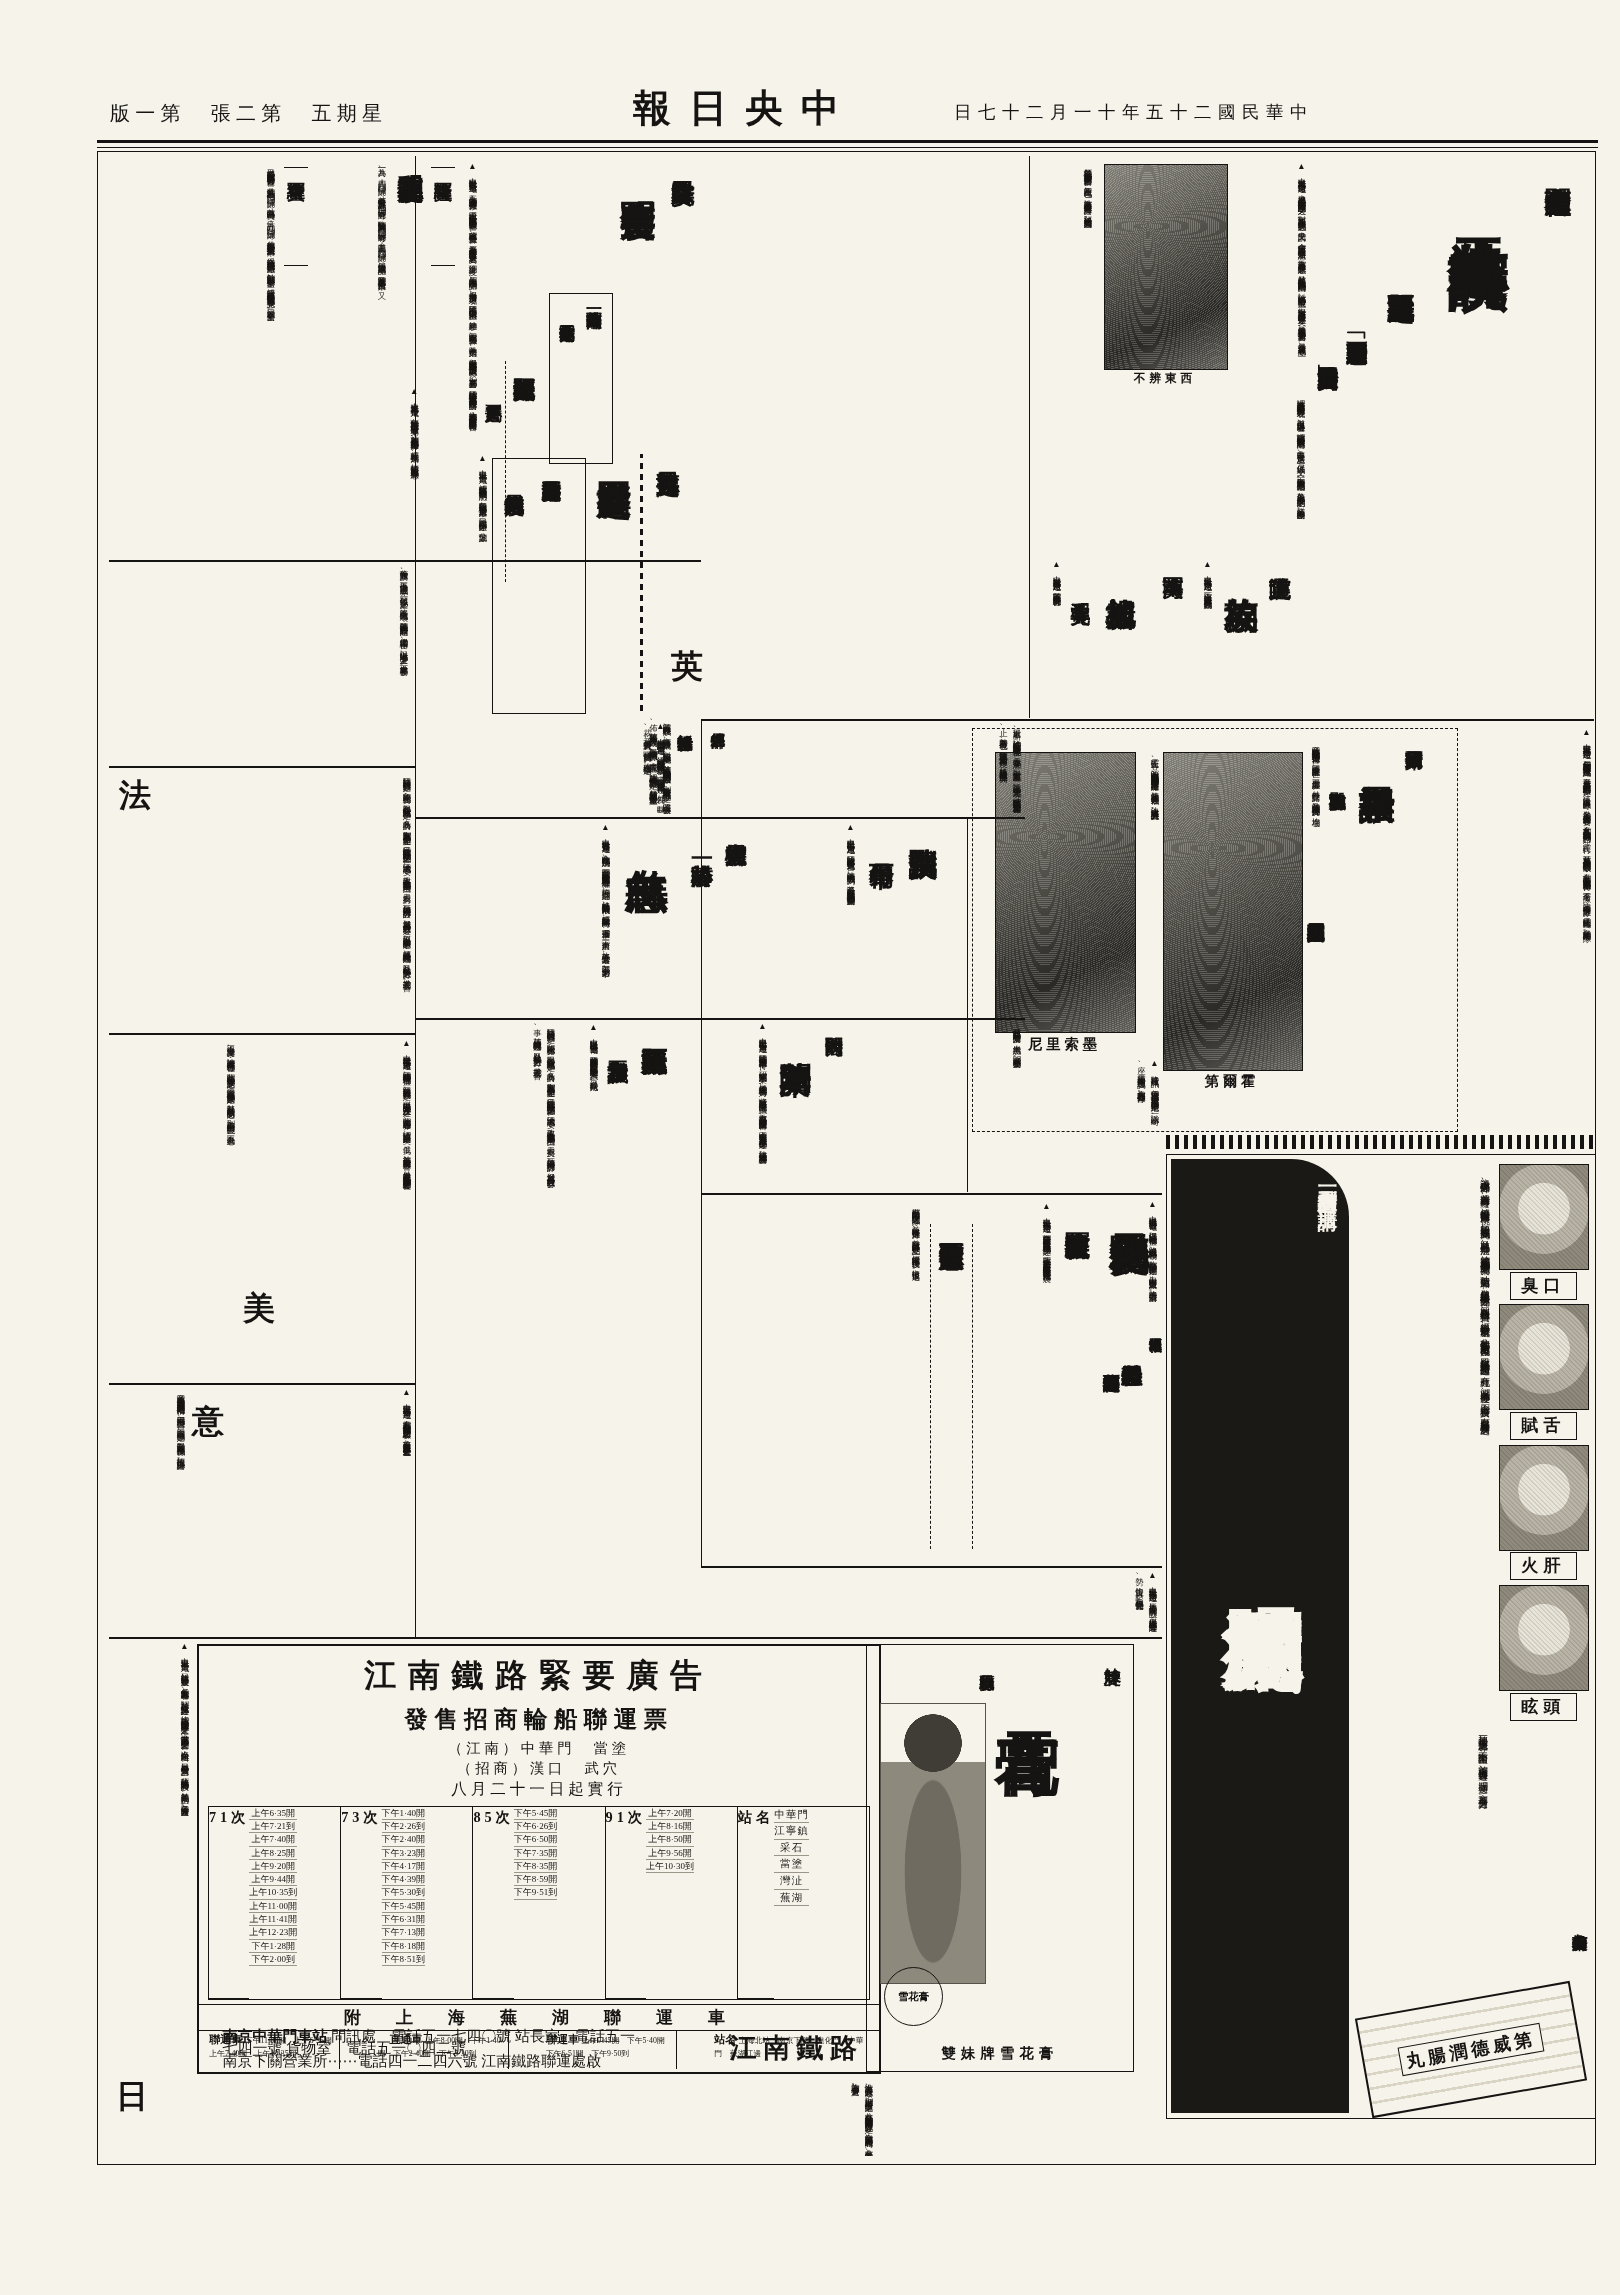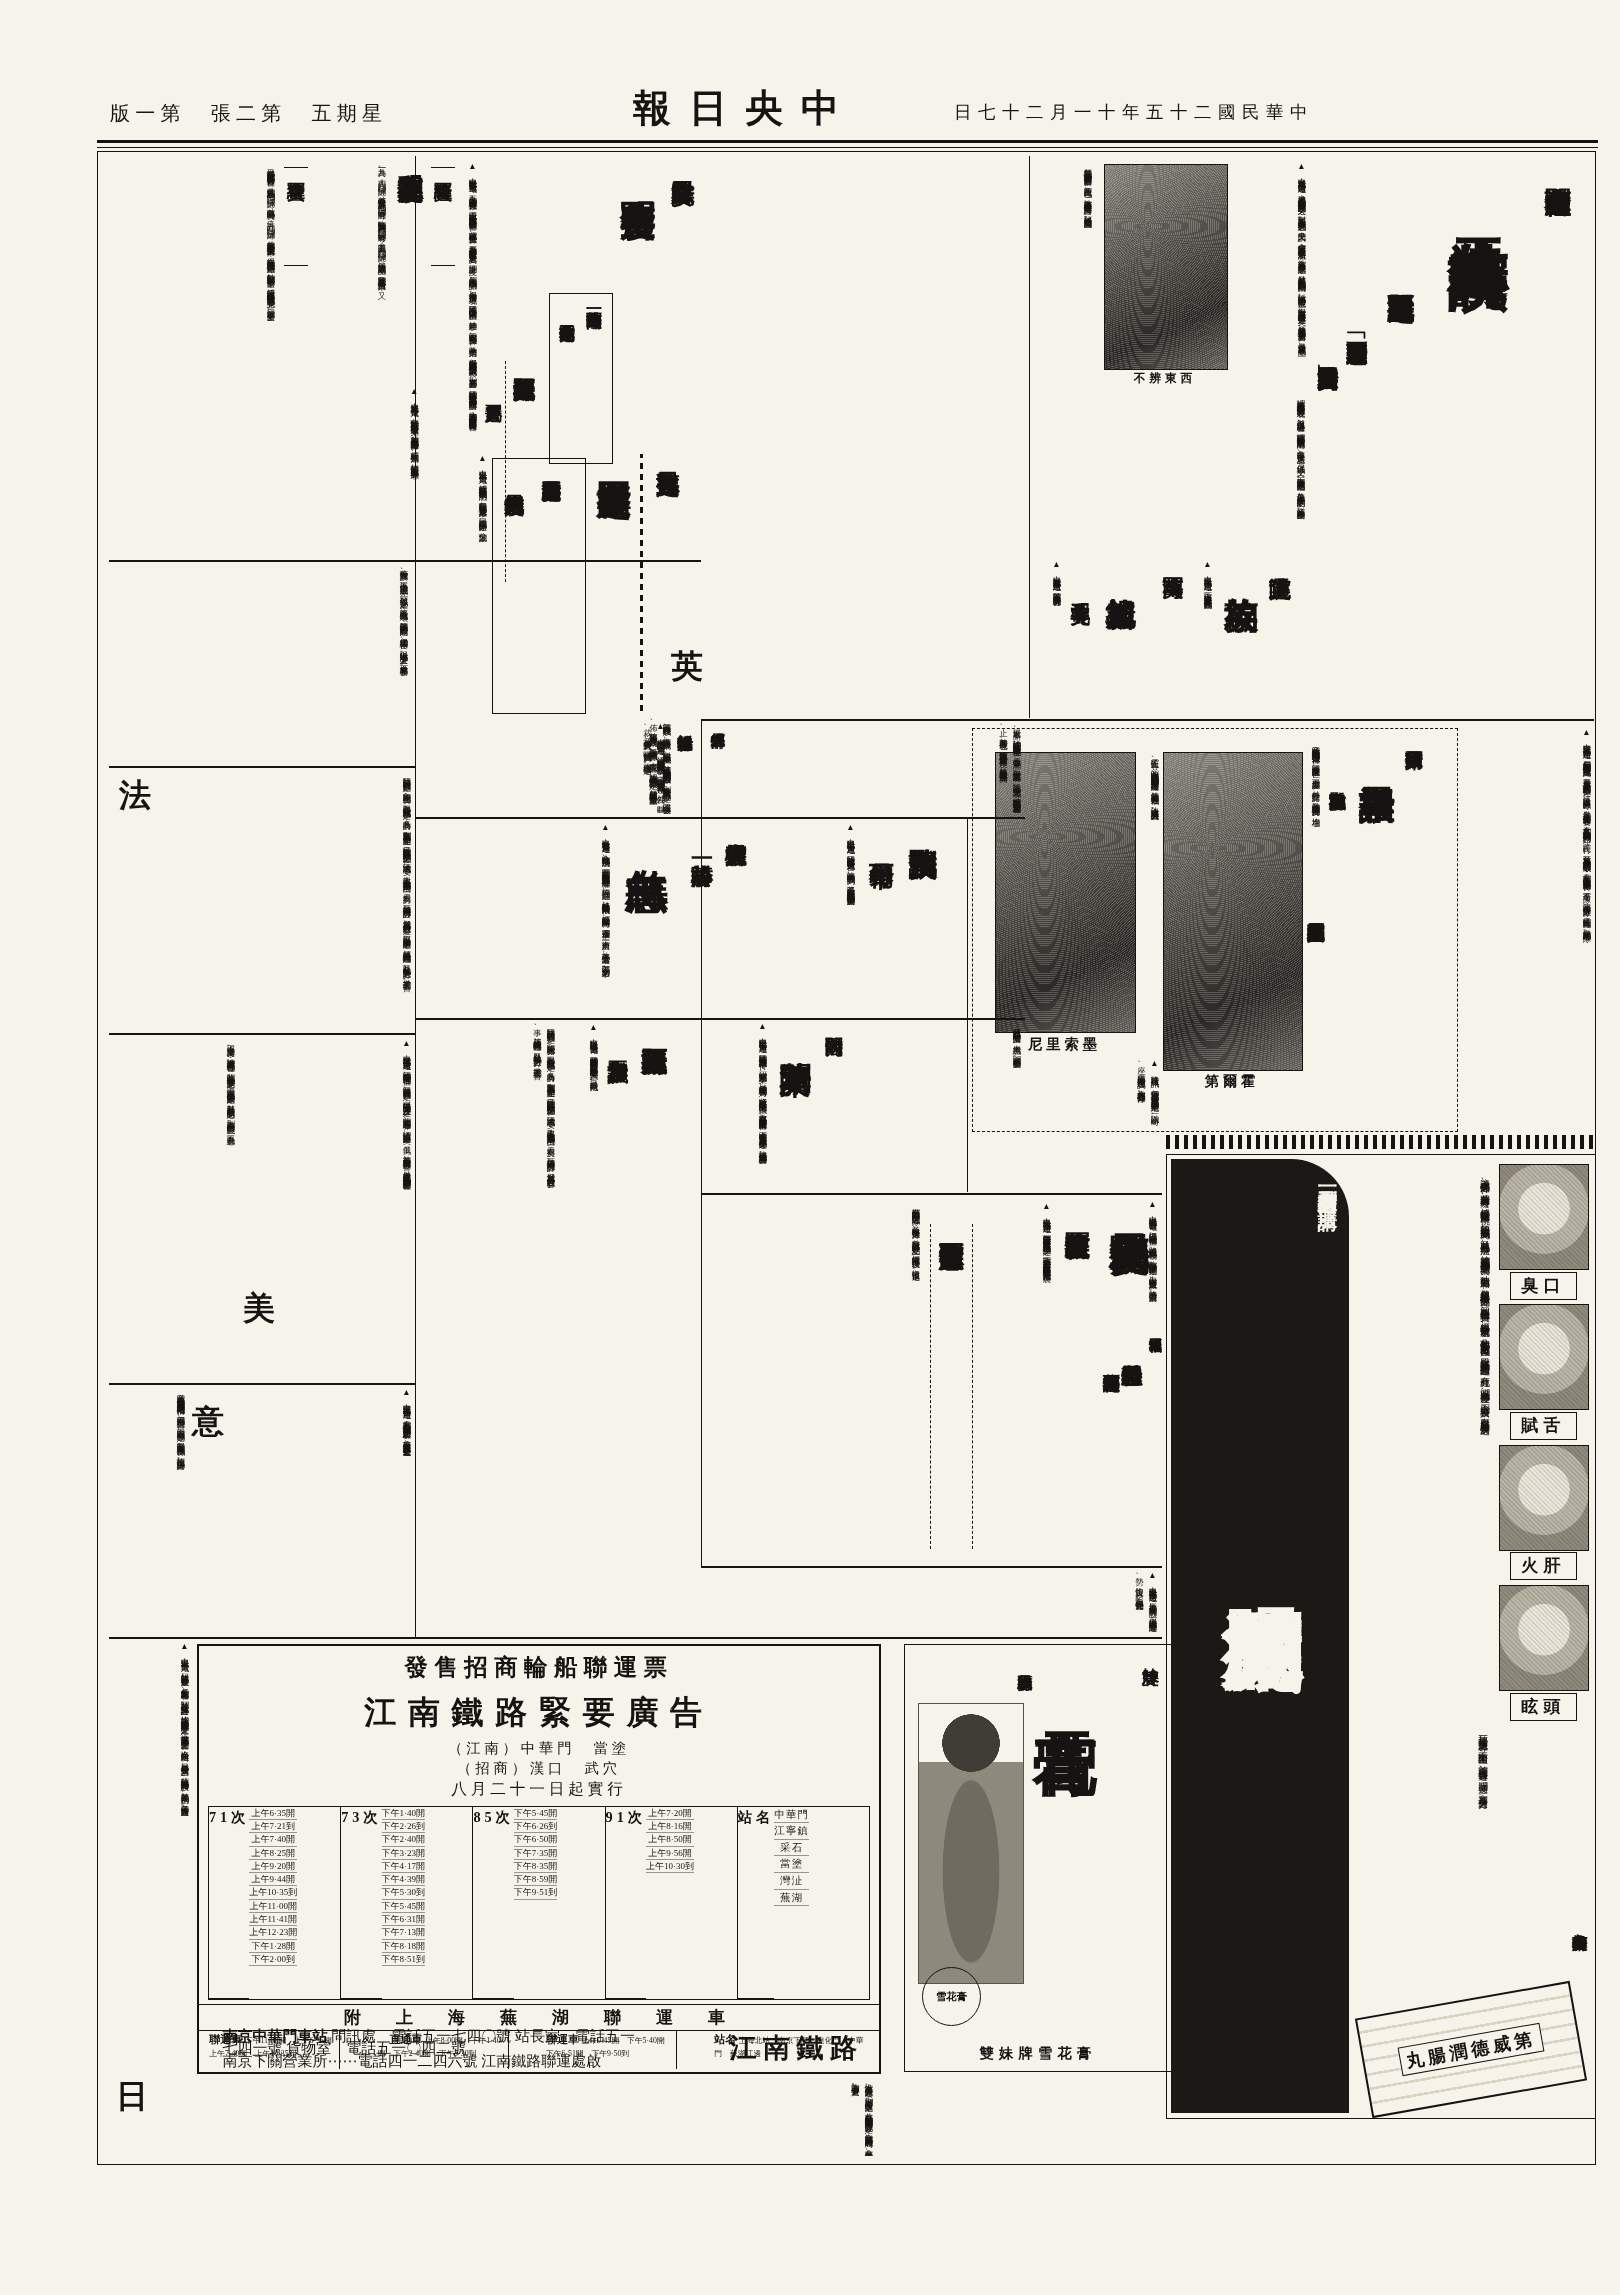--- a/index.html
+++ b/index.html
@@ -176,22 +176,22 @@
 
   <div class="abs v body" style="left:114px;top:1642px;width:77px;height:513px;">▲中央社東京二十六日電　日德防共協定發表後、各方反響頗為顯著、關於各日文報紙之評論、均認為此項協定足以保障東亞之安定、惟英俄兩國所表示之反響、迄今尚難逆料、日本外務省發言人謂、此項協定純為防共而設、並無其他密約、各國毋庸疑慮云。</div>
   <div class="abs head" style="left:116px;top:2075px;width:35px;height:39px;font-size:32px;background:#f6f3ea;z-index:2;">日</div>
   <div class="abs v body" style="left:200px;top:2077px;width:675px;height:79px;">惟上海各方面之觀察、則謂日本所採取之政策、此在外長柏林最近與德日兩國所簽訂之協定、完全與波蘭所反對者相同、此在外交界視之、均為顯著之事實云。</div>
 
   <div class="abs rule-v" style="left:415px;top:156px;height:1481px;"></div>
   <div class="abs rule-v" style="left:701px;top:719px;height:848px;"></div>
   <div class="abs rule-v" style="left:967px;top:819px;height:373px;"></div>
 
   <div class="abs" style="left:197px;top:1644px;width:680px;height:426px;border:2.6px solid #161412;">
+    <div class="head" style="text-align:center;margin-top:7.8px;font-size:32px;letter-spacing:11.7px;">江南鐵路緊要廣告</div>
     <div class="head" style="text-align:center;margin-top:5.2px;font-size:23.4px;letter-spacing:6.5px;">發售招商輪船聯運票</div>
-    <div class="head" style="text-align:center;margin-top:7.8px;font-size:32px;letter-spacing:11.7px;">江南鐵路緊要廣告</div>
     <div style="text-align:center;margin-top:3.9px;font-size:14.3px;letter-spacing:3.9px;">（江南）中華門　當塗</div>
     <div style="text-align:center;margin-top:1.3px;font-size:14.3px;letter-spacing:3.9px;">（招商）漢口　武穴</div>
     <div style="text-align:center;margin-top:1.3px;font-size:15.6px;letter-spacing:3.9px;">八月二十一日起實行</div>
 
     <div style="display:flex;flex-direction:row;margin:5.2px 9px 0 9px;border:1.3px solid #161412;height:192px;">
       <div class="tcol">
         <div class="thead">71次</div>
         <div>
             <div class="tcell">上午6·35開</div>
             <div class="tcell">上午7·21到</div>
@@ -283,21 +283,21 @@
       <span class="head">南京中華門車站</span>
       <span>問訊處　電話五一七四〇號</span>
       <span>站長室　電話五一七四一號</span>
       <span>貨物室　電話五一〇四二號</span><br>
       <span>南京下關營業所⋯⋯電話四一二四六號</span>
       <span>江南鐵路聯運處啟</span>
     </div>
     <div class="head" style="position:absolute;right:15.6px;bottom:6.5px;font-size:27px;letter-spacing:6.5px;">江南鐵路</div>
   </div>
 
-  <div class="abs" style="left:904px;top:1644px;width:266px;height:426px;border:1.9px solid #161412;">
+  <div class="abs" style="left:866px;top:1644px;width:266px;height:426px;border:1.9px solid #161412;">
     <div class="v head" style="position:absolute;right:9px;top:10.4px;height:97px;font-size:17px;">雙妹牌</div>
     <div class="v head" style="position:absolute;right:62px;top:35px;height:240px;font-size:65px;">雪花膏</div>
     <div class="v" style="position:absolute;right:136px;top:18px;height:377px;font-size:15.6px;">忍受得風吹日狂雨打的考驗</div>
     <div class="ladyfig" style="position:absolute;left:13px;top:58px;width:104px;height:279px;"></div>
     <div style="position:absolute;left:17px;bottom:45px;width:57px;height:57px;border:1.9px solid #161412;border-radius:50%;
                 display:flex;align-items:center;justify-content:center;font-size:10.4px;font-weight:700;">雪花膏</div>
     <div class="head" style="position:absolute;left:0;bottom:7.8px;width:100%;text-align:center;font-size:14.3px;letter-spacing:5.2px;">雙妹牌雪花膏</div>
   </div>
 
   <div class="abs hatch" style="left:1166px;top:1135px;width:428px;height:14.3px;"></div>

